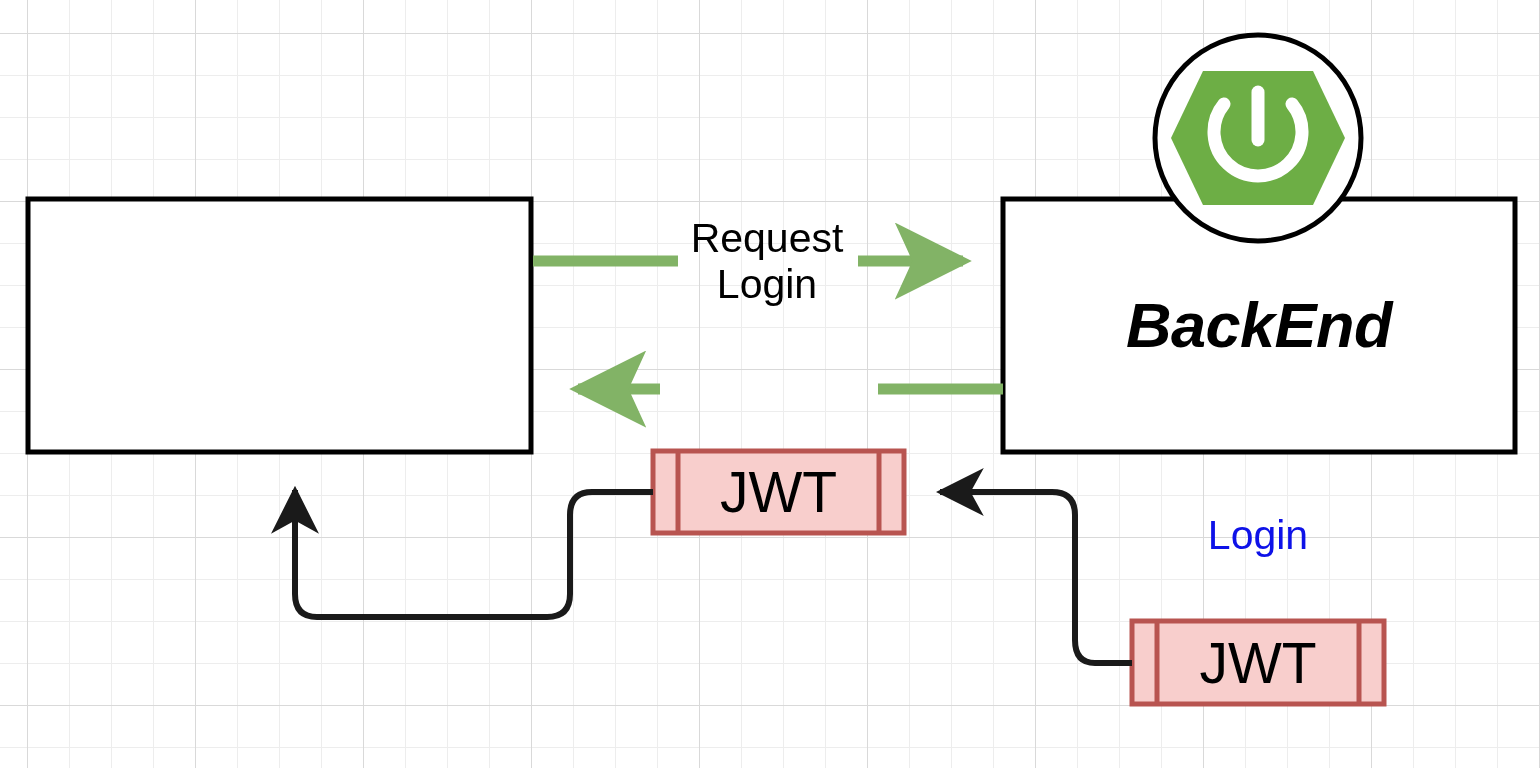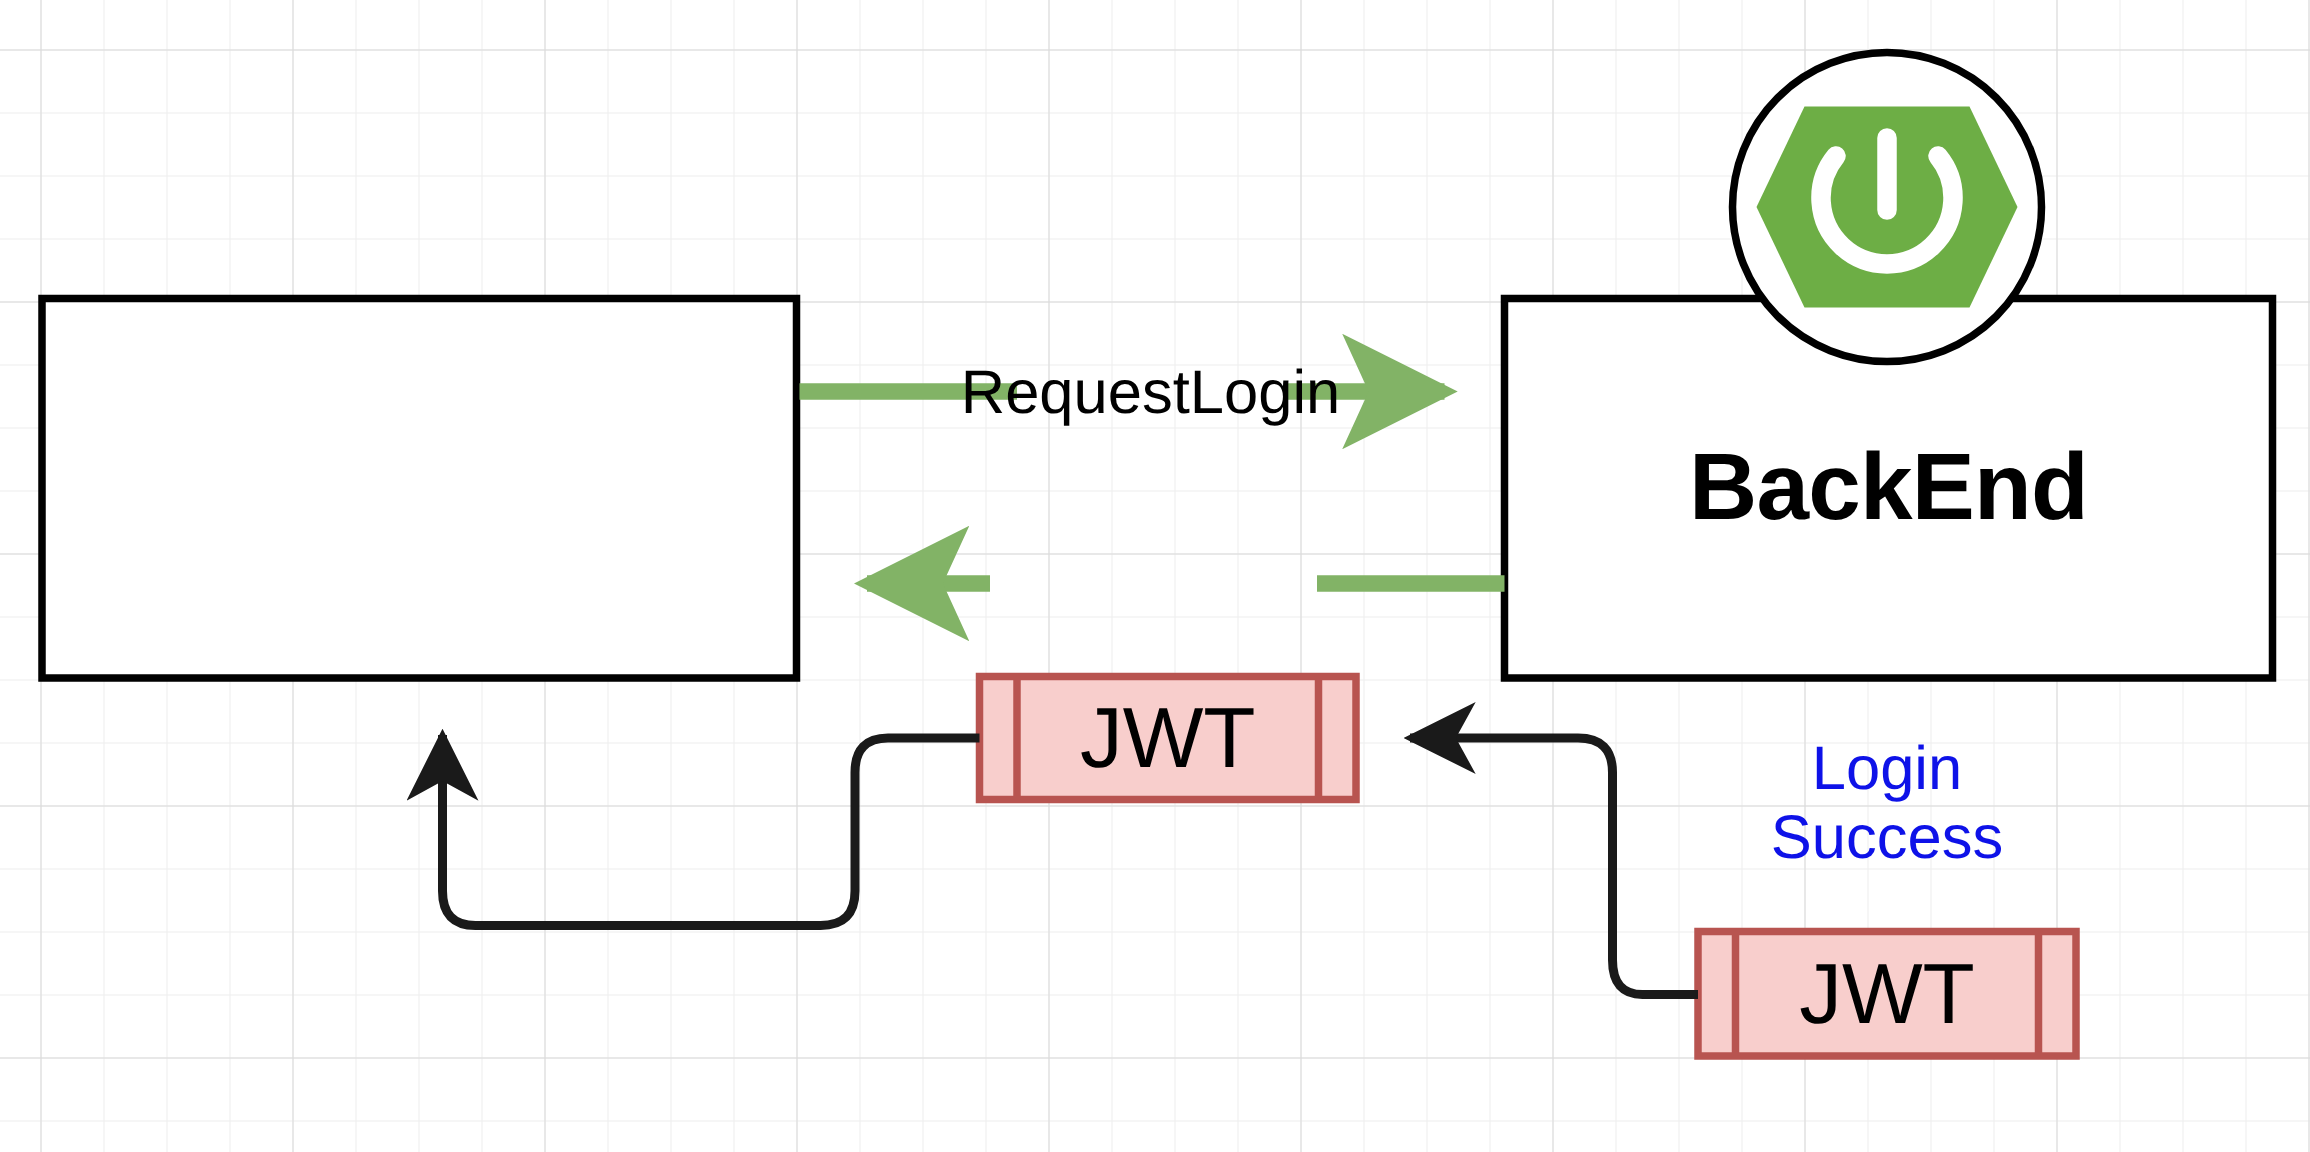--- a/index.html
+++ b/index.html
@@ -124,30 +124,29 @@
       <line x1="1157" y1="621" x2="1157" y2="704" stroke="#b85450" stroke-width="5"></line>
       <line x1="1359" y1="621" x2="1359" y2="704" stroke="#b85450" stroke-width="5"></line>
     </g>
 
     <path d="M1132,663 L1095,663 Q1075,663 1075,640 L1075,515 Q1075,492 1052,492 L940,492" stroke="#1a1a1a" stroke-width="6" fill="none" marker-end="url(#blackArrow)"></path>
 
     <path d="M653,492 L592,492 Q570,492 570,515 L570,594 Q570,617 547,617 L317,617 Q295,617 295,594 L295,490" stroke="#1a1a1a" stroke-width="6" fill="none" marker-end="url(#blackArrow)"></path>
   </svg>
 
 
-  <div class="node-label box-title" style="left:1003px; top:199px; width:512px; height:253px;">BackEnd</div>
+  <div class="node-label box-title" style="left:1003px; top:199px; width:512px; height:253px;font-style:italic;">BackEnd</div>
 
-  <div class="edge-label" style="left:642px; top:212px; width:250px; height:100px; flex-direction:row;">
+  <div class="edge-label" style="left:642px; top:212px; width:250px; height:100px; flex-direction:column;">
     <span>Request</span>
     <span>Login</span>
   </div>
 
 
   <div class="edge-label blue" style="left:1147px; top:478px; width:222px; height:116px; flex-direction:column;">
     <span>Login</span>
-    <span>Success</span>
   </div>
 
   <div class="jwt-label" style="left:678px; top:451px; width:201px; height:82px;">JWT</div>
 
   <div class="jwt-label" style="left:1157px; top:621px; width:202px; height:83px;">JWT</div>
 
 </div>
 
 </body></html>

